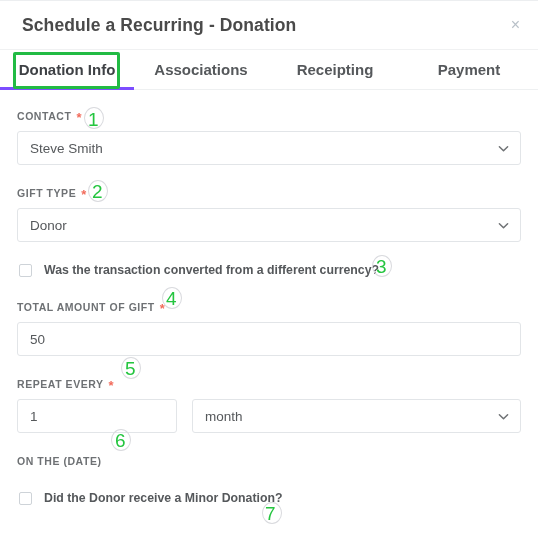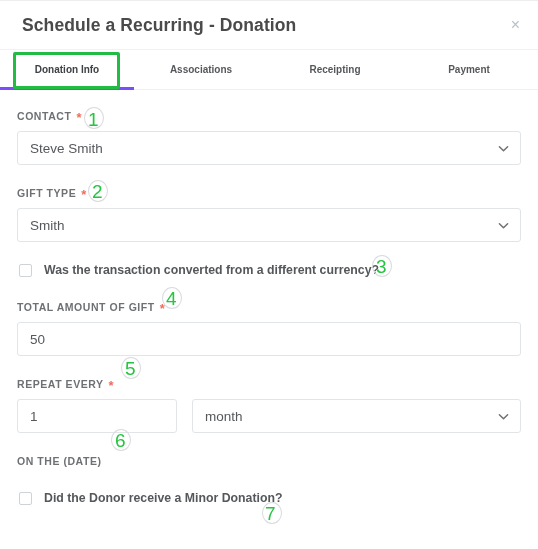--- a/index.html
+++ b/index.html
@@ -59,21 +59,21 @@
     height: 40px;
     display: flex;
     align-items: center;
     position: relative;
     border-bottom: 1px solid #eef0f1;
     box-sizing: border-box;
   }
   .tab {
     flex: 0 0 134px;
     text-align: center;
-    font-size: 10px;
+    font-size: 15px;
     font-weight: bold;
     color: #55585b;
     line-height: 39px;
     cursor: pointer;
     user-select: none;
   }
   .tab.active { color: #3e4145; }
   .tab-underline {
     position: absolute;
     left: 0;
@@ -236,21 +236,21 @@
         </span>
       </div>
     </div>
 
     <div class="field sp-gift">
       <div class="field-label">
         <span>GIFT TYPE</span>
         <span class="req-star">*</span>
       </div>
       <div class="control select">
-        <span>Smith</span>
+        <span>Donor</span>
         <span class="chevron">
           <svg width="11" height="11" viewBox="0 0 12 12">
               <path d="M1.5 4 L6 8.5 L10.5 4" fill="none" stroke="#6e7174" stroke-width="1.6" stroke-linecap="round" stroke-linejoin="round"></path>
             </svg>
         </span>
       </div>
     </div>
 
     <div class="check-row sp-conv">
       <div class="checkbox"></div>

